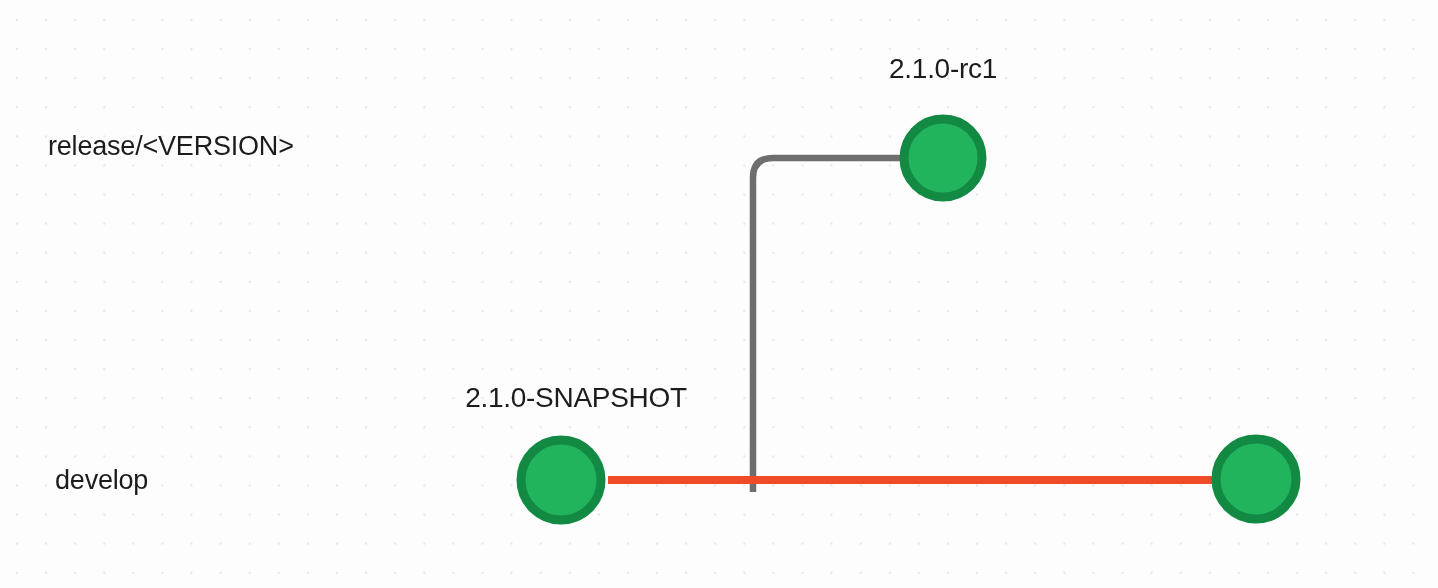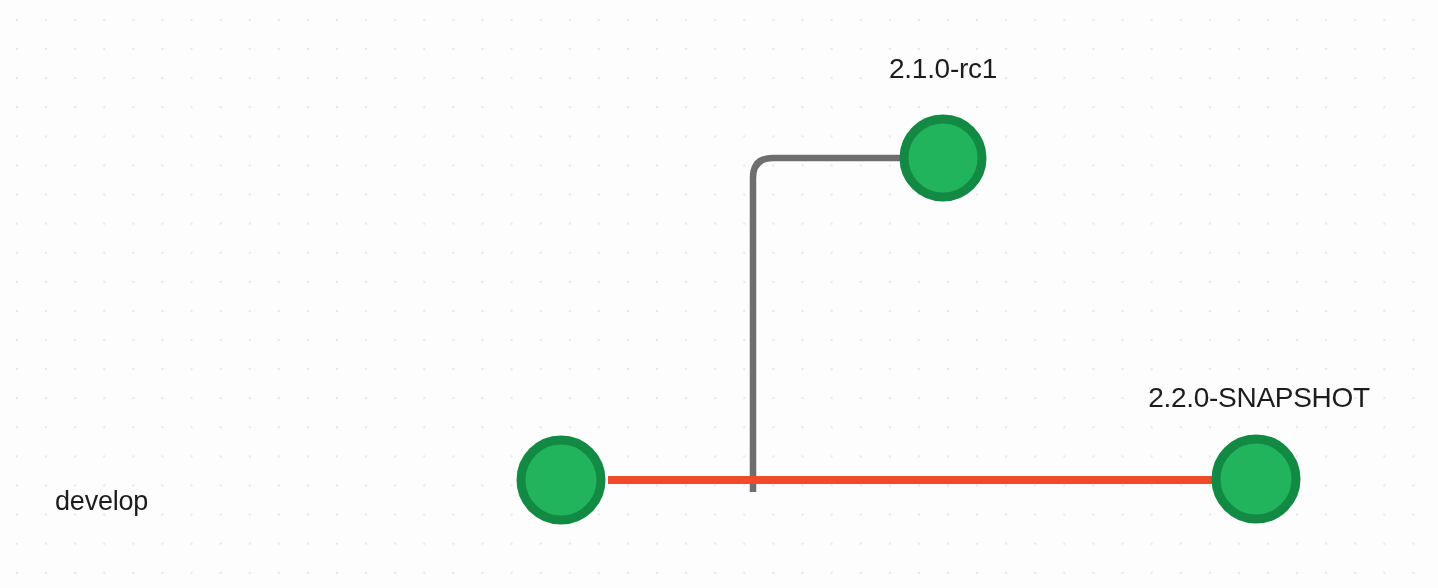--- a/index.html
+++ b/index.html
@@ -43,21 +43,21 @@
     position: absolute;
     font-size: 28px;
     color: #1c1c1c;
     white-space: nowrap;
     letter-spacing: -0.3px;
     line-height: 1;
     transform: translateX(-50%);
     text-align: center;
   }
   #lane-label-release { left: 48px; top: 133px; }
-  #lane-label-develop { left: 55px; top: 488px; text-align: center; }
+  #lane-label-develop { left: 55px; top: 467px; text-align: center; }
   #label-rc1 { left: 943px; top: 55px; }
   #label-snapshot-210 { left: 576px; top: 384px; }
   #label-snapshot-220 { left: 1259px; top: 384px; }
 </style>
 </head>
 <body>
 
 <div id="canvas">
 
   <svg id="graph-svg" viewBox="0 0 1438 588" xmlns="http://www.w3.org/2000/svg">
@@ -66,21 +66,22 @@
 
     <path id="edge-develop" fill="none" stroke="#ef4a2a" stroke-width="8" stroke-linecap="butt" d="M 608 480 L 1214 480"></path>
 
     <circle id="node-rc1" cx="943" cy="158" r="39" fill="#22b45c" stroke="#128a44" stroke-width="9"></circle>
 
     <circle id="node-snapshot-210" cx="561" cy="480" r="40" fill="#22b45c" stroke="#128a44" stroke-width="9"></circle>
 
     <circle id="node-snapshot-220" cx="1256" cy="479" r="40" fill="#22b45c" stroke="#128a44" stroke-width="9"></circle>
   </svg>
 
+  <div class="lane-label" id="lane-label-release">release/&lt;VERSION&gt;</div>
 
   <div class="lane-label" id="lane-label-develop">develop</div>
 
   <div class="node-label" id="label-rc1">2.1.0-rc1</div>
 
+  <div class="node-label" id="label-snapshot-210">2.1.0-SNAPSHOT</div>
 
-  <div class="node-label" id="label-snapshot-220">2.2.0-SNAPSHOT</div>
 
 </div>
 
 </body></html>

